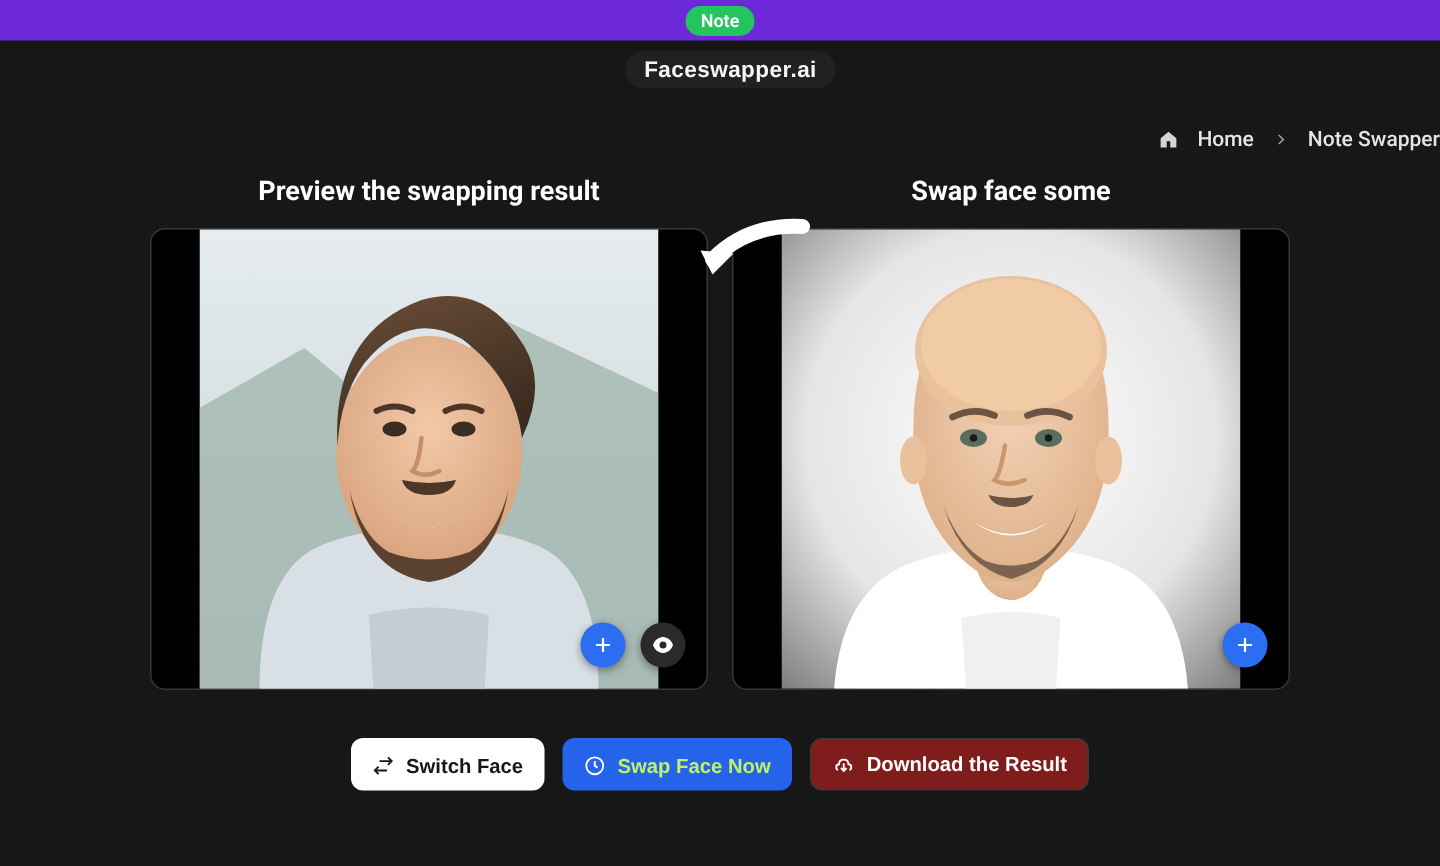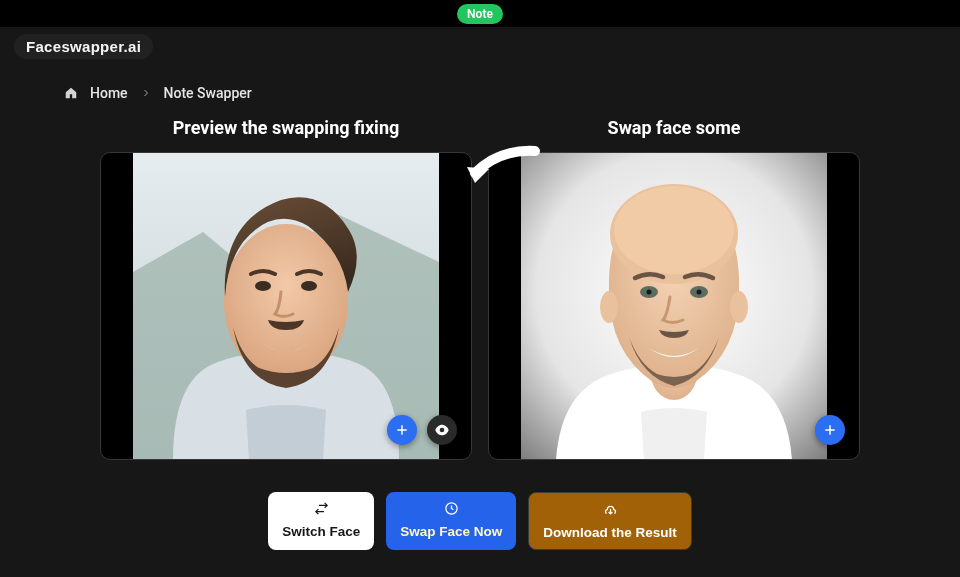--- a/index.html
+++ b/index.html
@@ -6,21 +6,21 @@
     body {
       width: 960px;
       height: 577px;
       background: #171717;
       font-family: -apple-system, BlinkMacSystemFont, "Segoe UI", Roboto, Arial, sans-serif;
       color: #fff;
       overflow: hidden;
     }
     .note-bar {
       width: 100%;
-      background: #000000;
+      background: #6d28d9;
       padding: 4px 0;
       display: flex;
       align-items: center;
       justify-content: center;
       gap: 10px;
       height: 27px;
     }
     .note-badge {
       background: #22c55e;
       color: #fff;
@@ -31,37 +31,39 @@
     }
     .note-text {
       color: #e5e5e5;
       font-size: 13px;
     }
     .logo-bar {
       height: 38px;
       display: flex;
       align-items: center;
       padding-left: 14px;
+      justify-content: center;
     }
     .logo {
       background: #212121;
       padding: 4px 12px;
       border-radius: 14px;
       font-size: 15px;
       font-weight: 600;
       letter-spacing: 0.3px;
       font-family: "Arial", sans-serif;
       color: #f5f5f5;
     }
     .breadcrumb {
       display: flex;
       align-items: center;
       gap: 12px;
-      padding: 20px 0 16px 64px;
+      padding: 20px 0 16px 92px;
       font-size: 14px;
+      justify-content: flex-end;
     }
     .home-icon svg { width: 14px; height: 14px; fill: #d4d4d4; display: block; }
     .breadcrumb-item { color: #e5e5e5; font-weight: 500; }
     .chevron svg { width: 12px; height: 12px; stroke: #a3a3a3; fill: none; stroke-width: 2; display: block; }
     .main-row {
       display: flex;
       justify-content: center;
       gap: 16px;
       padding: 0;
       position: relative;
@@ -119,33 +121,32 @@
     }
     .swap-arrow svg { width: 82px; height: 52px; }
     .button-row {
       display: flex;
       justify-content: center;
       gap: 12px;
       margin-top: 32px;
     }
     .btn {
       display: flex;
-      align-items: center;
+      align-items: flex-end;
       gap: 8px;
       padding: 9px 14px;
       border-radius: 8px;
       font-size: 13.5px;
       font-weight: 600;
       cursor: pointer;
       border: none;
-      flex-direction: column;
     }
     .btn-white { background: #fff; color: #171717; }
-    .btn-blue { background: #2563eb; color: #fef9c3; }
-    .btn-dark { background: #a16207; color: #fff; border: 1px solid #3a3a3a; }
+    .btn-blue { background: #2563eb; color: #bef264; }
+    .btn-dark { background: #7f1d1d; color: #fff; border: 1px solid #3a3a3a; }
     .btn svg { width: 15px; height: 15px; }
     .btn-white svg { stroke: #171717; fill: none; stroke-width: 2; }
     .btn-blue svg { stroke: #fff; fill: none; stroke-width: 2; }
     .btn-dark svg { stroke: #fff; fill: none; stroke-width: 2; }
   </style>
 </head>
 <body>
 
 <div class="note-bar">
   <span class="note-badge">Note</span>
@@ -166,21 +167,21 @@
     <svg viewBox="0 0 24 24">
         <polyline points="9 6 15 12 9 18"></polyline>
       </svg>
   </span>
   <span class="breadcrumb-item">Note Swapper</span>
 </div>
 
 <div class="main-row">
 
   <div class="panel">
-    <div class="panel-title">Preview the swapping fixing</div>
+    <div class="panel-title">Preview the swapping result</div>
     <div class="panel-image-wrap">
       <svg class="face-svg" viewBox="0 0 306 308" preserveAspectRatio="xMidYMid slice">
         <defs>
           <linearGradient id="sky1" x1="0" y1="0" x2="0" y2="1">
             <stop offset="0" stop-color="#e6ecef"></stop>
               <stop offset="1" stop-color="#c3d0d5"></stop>
           </linearGradient>
           <radialGradient id="skin1" cx="0.5" cy="0.4" r="0.6">
             <stop offset="0" stop-color="#f2c9a8"></stop>
               <stop offset="1" stop-color="#d9a47e"></stop>

